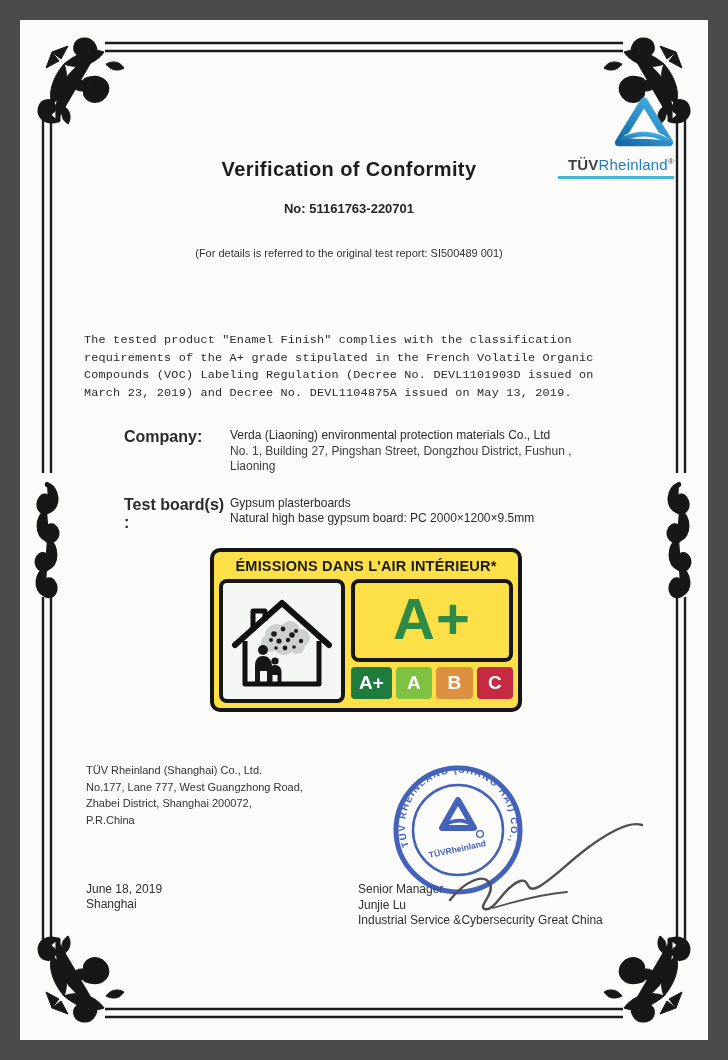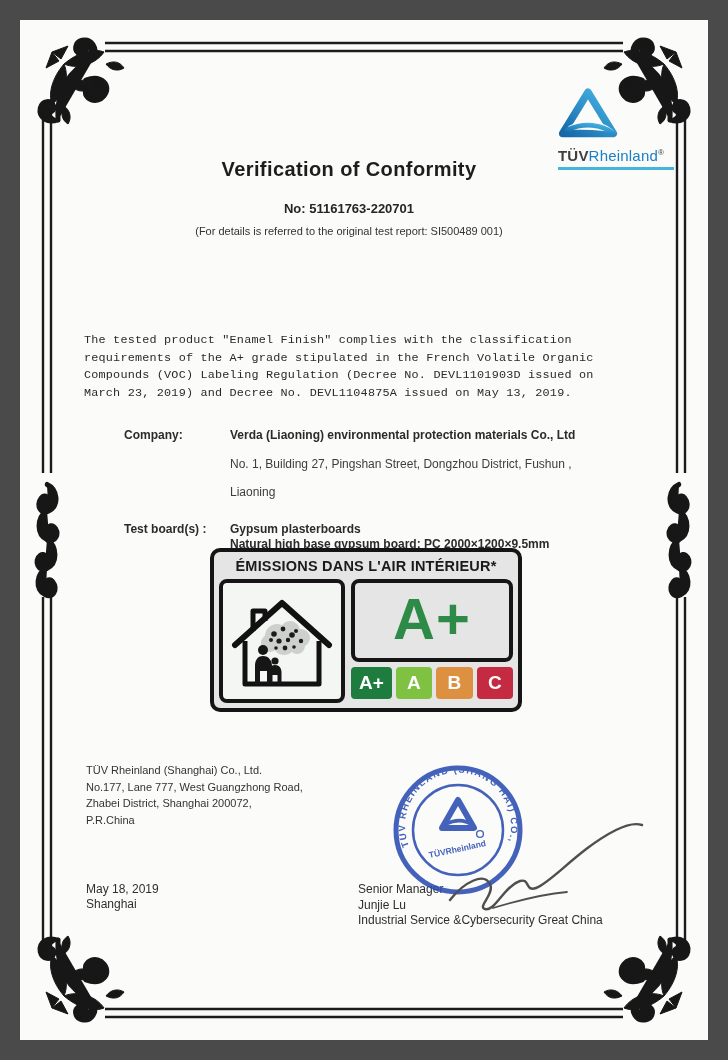--- a/index.html
+++ b/index.html
@@ -6,45 +6,45 @@
     --surround:#4a4a4a; --paper:#fbfbfa; --ink:#222;
     --brand-blue:#1a7fc3; --brand-cyan:#45b6d9; --brand-dark:#3f3f3f;
     --stamp-blue:#2b4eb2; --grade-green:#2e8b47;
   }
   *{margin:0;padding:0;box-sizing:border-box;}
   body{width:728px;height:1060px;background:var(--surround);font-family:"Liberation Sans",sans-serif;color:var(--ink);}
   .paper{position:absolute;left:20px;top:20px;width:688px;height:1020px;background:var(--paper);overflow:hidden;}
   .frame{position:absolute;left:0;top:0;z-index:1;}
   .content{position:absolute;inset:0;z-index:2;}
 
-  .logo{position:absolute;top:63px;left:538px;width:116px;text-align:left;}
+  .logo{position:absolute;top:72px;left:538px;width:116px;text-align:right;}
   .logo-text{font-size:15px;letter-spacing:.2px;margin-top:2px;white-space:nowrap;}
   .logo-text .tuv{font-weight:bold;color:var(--brand-dark);}
   .logo-text .rh{color:var(--brand-blue);}
   .logo-text sup{font-size:8px;color:var(--brand-dark);}
   .logo-underline{height:3px;background:var(--brand-cyan);margin-top:3px;}
 
   .title-block{position:absolute;top:138px;left:46px;width:566px;text-align:center;}
   .title{font-size:20px;font-weight:bold;letter-spacing:.4px;color:#1d1d1d;}
   .cert-no{font-size:13px;font-weight:bold;margin-top:20px;color:#252525;}
   .decree{margin-top:17px;font-size:15px;font-weight:bold;line-height:19px;color:#202020;}
-  .report-note{margin-top:9px;font-size:11px;color:#333;text-align:center;}
+  .report-note{margin-top:31px;font-size:11px;color:#333;text-align:center;}
 
   .paragraph{position:absolute;top:312px;left:64px;width:572px;
     font-family:"Liberation Mono",monospace;font-size:11.8px;line-height:17.6px;
     letter-spacing:.2px;white-space:pre-line;color:#2a2a2a;}
 
   .fields{position:absolute;top:408px;left:104px;width:520px;}
   .field{display:flex;margin-bottom:21px;}
-  .field-label{width:106px;font-size:12px;font-weight:bold;flex:none;color:#2b2b2b;}
+  .field-label{width:106px;font-size:16px;font-weight:bold;flex:none;color:#2b2b2b;}
   .field-lines{font-size:12px;line-height:15.5px;}
-  .fl-bold{font-weight:bold;color:#2b2b2b;}
-  .fl-normal{color:#3d3d3d;margin-top:13px;}
-
-  .voc{position:absolute;top:528px;left:190px;width:312px;border:4px solid #151515;border-radius:10px;background:#e5e5e5;padding:4px 5px 5px;}
+  .fl-bold{font-weight:normal;color:#2b2b2b;}
+  .fl-normal{color:#3d3d3d;}
+
+  .voc{position:absolute;top:528px;left:190px;width:312px;border:4px solid #151515;border-radius:10px;background:#fde047;padding:4px 5px 5px;}
   .voc-header{text-align:center;font-weight:bold;font-size:14.5px;letter-spacing:.2px;padding:2px 0 5px;color:#1a1a1a;white-space:nowrap;}
   .voc-body{display:flex;gap:6px;}
   .voc-house{width:126px;height:124px;border:4px solid #151515;border-radius:8px;background:#f4f6f4;display:flex;align-items:center;justify-content:center;flex:none;}
   .voc-right{flex:1;display:flex;flex-direction:column;gap:5px;}
   .voc-grade-box{border:4px solid #151515;border-radius:8px;height:83px;display:flex;align-items:center;justify-content:center;
     font-size:58px;font-weight:bold;letter-spacing:1px;color:var(--grade-green);line-height:1;padding-bottom:4px;}
   .voc-scale{display:flex;gap:4px;height:32px;}
   .voc-cell{flex:1;border-radius:4px;color:#fff;font-weight:bold;font-size:19px;display:flex;align-items:center;justify-content:center;}
   .voc-cell:first-child{flex:1.12;}
 
@@ -205,21 +205,21 @@
         </div>
       </div>
     </div>
 
     <div class="issuer-address">TÜV Rheinland (Shanghai) Co., Ltd.
 No.177, Lane 777, West Guangzhong Road,
 Zhabei District, Shanghai 200072,
 P.R.China</div>
 
     <div class="issue-block">
-      <div>May 18, 2019</div>
+      <div>June 18, 2019</div>
       <div>Shanghai</div>
     </div>
 
     <div class="sign-block">
       <div>Senior Manager</div>
       <div>Junjie Lu</div>
       <div>Industrial Service &amp;Cybersecurity Great China</div>
     </div>
 
     <svg class="stamp" width="140" height="140" viewBox="0 0 140 140">

